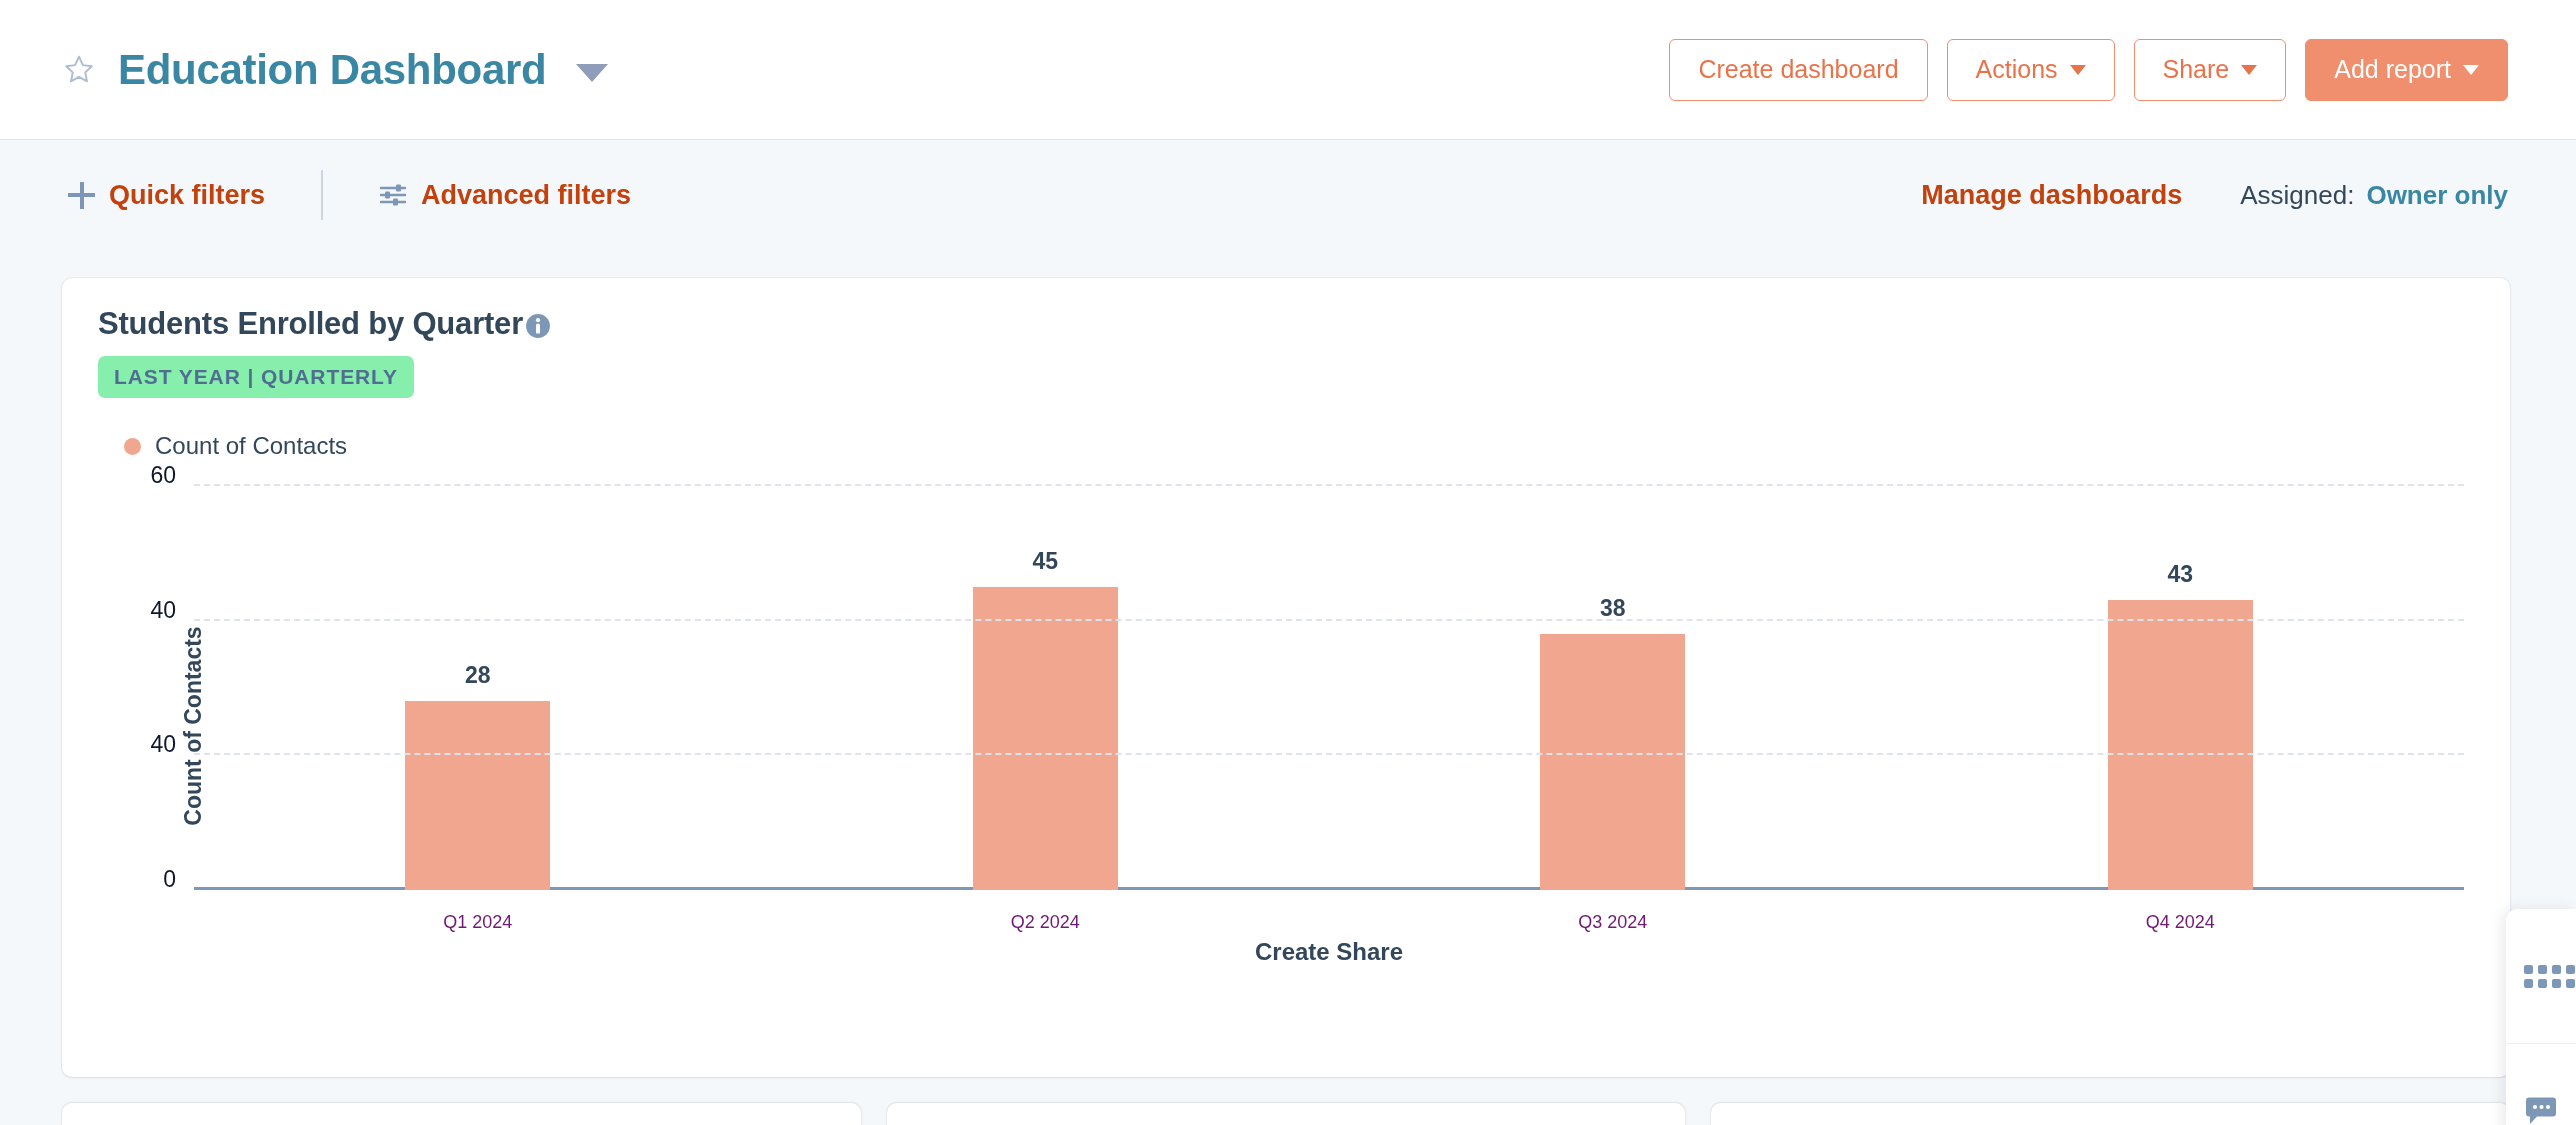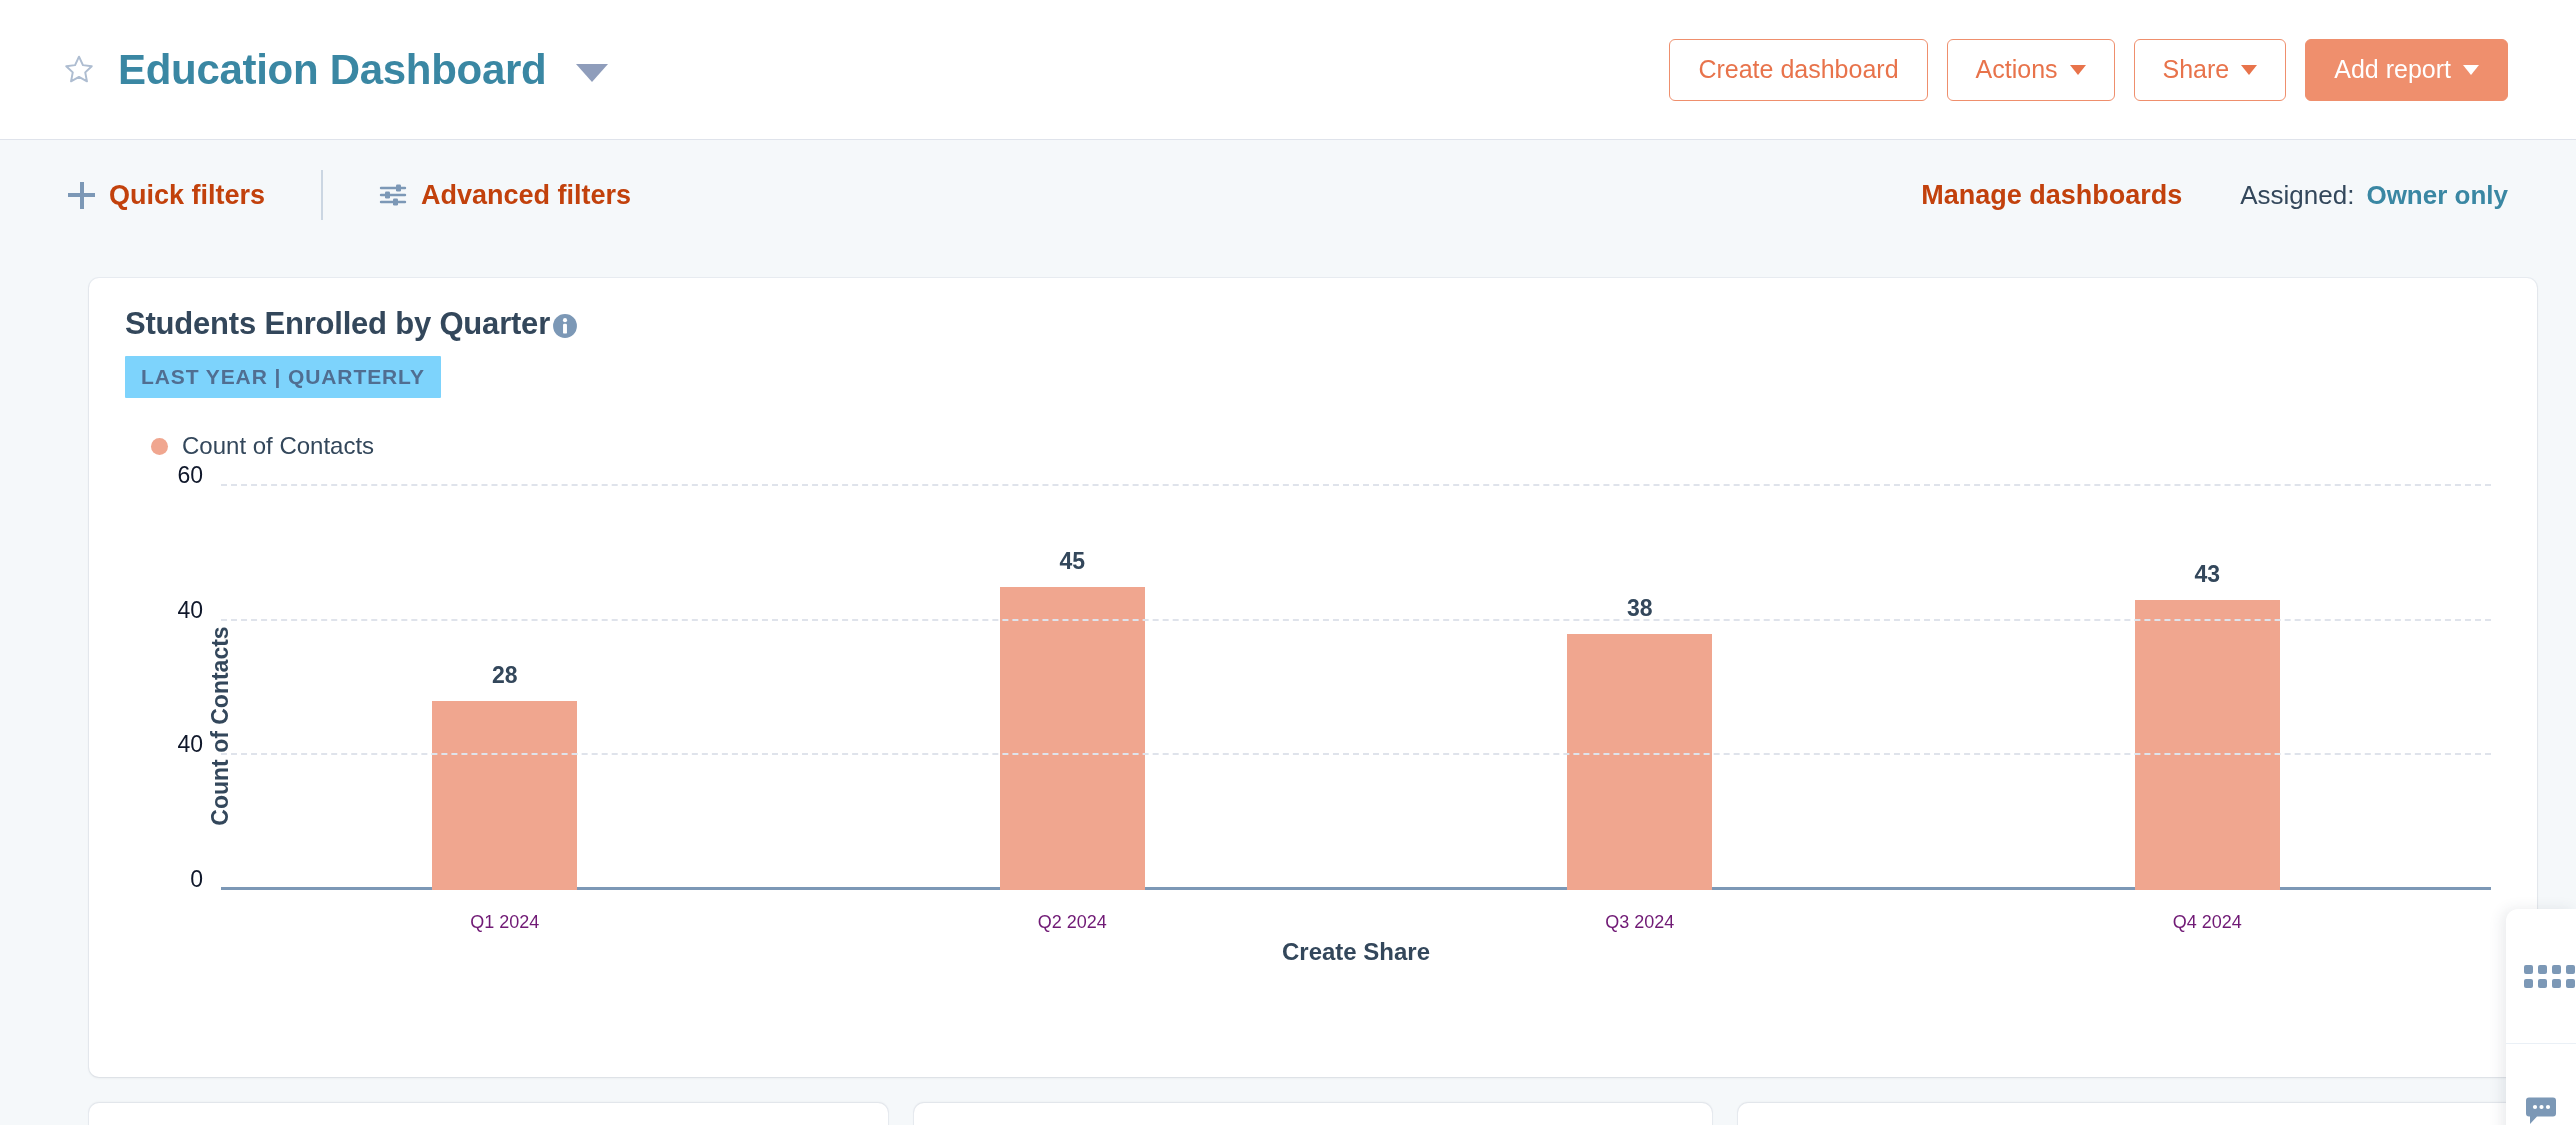--- a/index.html
+++ b/index.html
@@ -163,21 +163,20 @@
     white-space: nowrap;
   }
   .assigned-label { color: #33475b; font-weight: 400; }
   .assigned-value { color: #3a87a3; font-weight: 700; cursor: pointer; }
 
   
   .board {
     position: relative;
     height: calc(1125px - 140px - 110px);
     padding: 0 0 0 0;
-    margin-left: 27px;
   }
 
   .card {
     position: absolute;
     left: 62px;
     top: 28px;
     width: 2448px;
     height: 799px;
     background: #ffffff;
     border-radius: 10px;
@@ -205,26 +204,26 @@
     flex: none;
     display: block;
     margin-left: 2px;
     margin-top: 4px;
     cursor: pointer;
   }
 
   .badge {
     display: inline-block;
     margin-top: 14px;
-    background: #7dd3fc;
+    background: #86efac;
     color: #506e91;
     font-size: 21px;
     font-weight: 700;
     letter-spacing: 0.9px;
-    border-radius: 1px;
+    border-radius: 7px;
     padding: 9px 16px 9px 16px;
   }
 
   .legend {
     margin-top: 34px;
     display: flex;
     align-items: center;
     gap: 14px;
     padding-left: 26px;
   }

